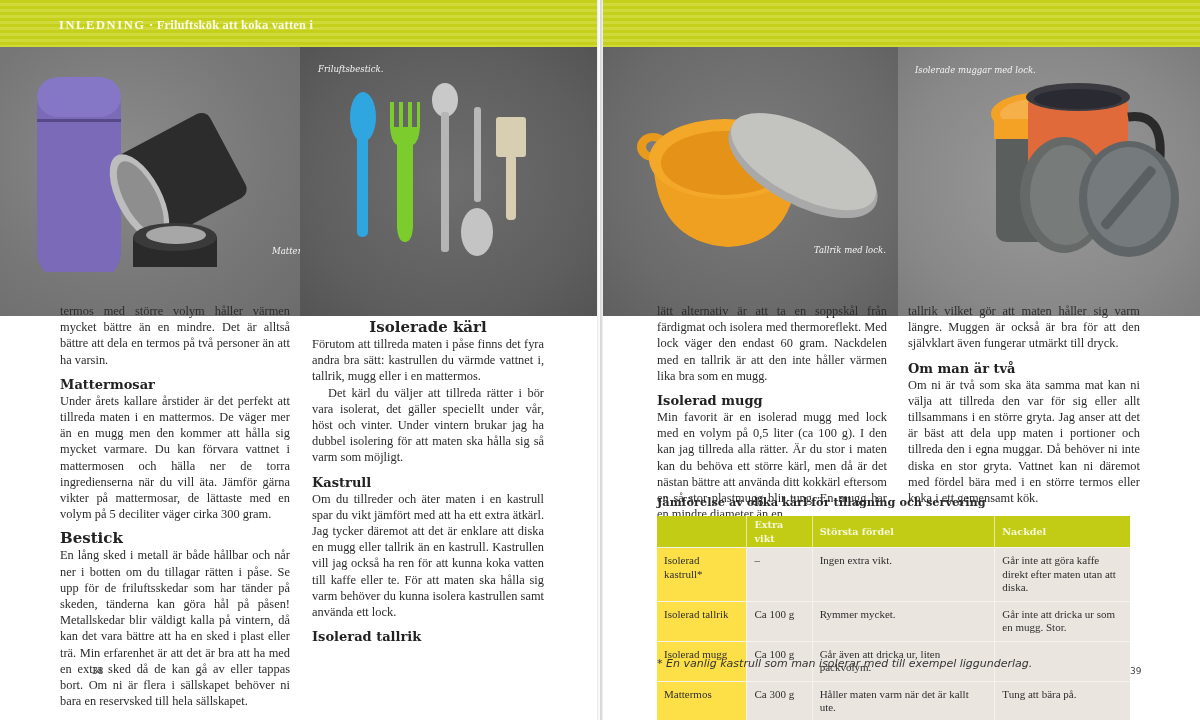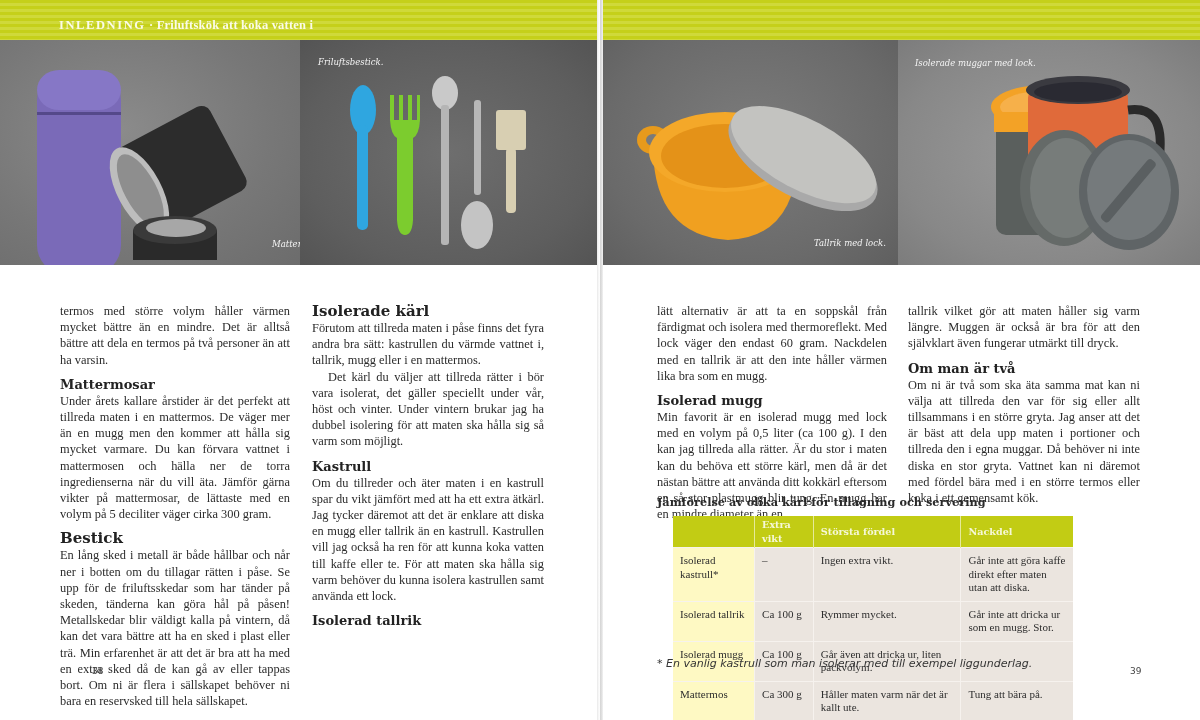--- a/index.html
+++ b/index.html
@@ -12,66 +12,66 @@
     background: repeating-linear-gradient(to bottom, #c5d01a 0px, #c5d01a 3px, #cfd93a 3px, #cfd93a 6px);
   }
   .running-head {
     position: absolute; left: 59px; top: 18px; height: 16px;
     font-family: Liberation Serif, serif; font-size: 12.5px; font-weight: bold; color: #fbfbe8;
     letter-spacing: 0.2px; white-space: nowrap;
   }
   .running-head .section { letter-spacing: 1.6px; }
 
   
-  .photo { position: absolute; top: 40px; height: 225px; overflow: hidden; }
+  .photo { position: absolute; top: 47px; height: 269px; overflow: hidden; }
   .photo-1 { left: 0; width: 300px; background: radial-gradient(ellipse at 40% 40%, #8b8b8b 0%, #777 60%, #6c6c6c 100%); }
   .photo-2 { left: 300px; width: 297px; background: radial-gradient(ellipse at 50% 50%, #6e6e6e 0%, #5e5e5e 70%, #545454 100%); }
   .photo-3 { left: 603px; width: 295px; background: radial-gradient(ellipse at 50% 45%, #7c7c7c 0%, #6a6a6a 70%, #5f5f5f 100%); }
   .photo-4 { left: 898px; width: 302px; background: radial-gradient(ellipse at 50% 50%, #9a9a9a 0%, #888 70%, #7c7c7c 100%); }
   .caption {
     position: absolute; font-family: "DejaVu Serif", serif; font-style: italic; font-size: 8.5px; color: #f4f4f4;
     white-space: nowrap;
   }
 
   
   .gutter { position: absolute; left: 597px; top: 0; width: 6px; height: 720px;
     background: linear-gradient(to right, #e8e8e8, #fff 40%, #d4d4d4 60%, #f2f2f2); }
 
   
   .col { position: absolute; font-size: 12.4px; line-height: 16.2px; color: #2b2b2b; }
   .col p { text-align: justify; }
   .col p.indent { text-indent: 16px; }
   .col h3 { font-family: "DejaVu Serif", serif; font-weight: bold; font-size: 13px; line-height: 16px; color: #222; margin-top: 9px; }
   .col h2 { font-family: "DejaVu Serif", serif; font-weight: bold; font-size: 15px; line-height: 18px; color: #222; margin-top: 7px; }
-  .col h2.first { margin-top: 0; }
+  .col h2.first { margin-top: 16px; text-align: center; }
 
   .col-1 { left: 60px; top: 303px; width: 230px; }
   .col-2 { left: 312px; top: 302px; width: 232px; }
   .col-3 { left: 657px; top: 303px; width: 230px; }
   .col-4 { left: 908px; top: 303px; width: 232px; }
 
   .page-num { position: absolute; font-family: "DejaVu Sans", sans-serif; font-size: 9px; color: #444; }
 
   
   .table-title {
     position: absolute; left: 657px; top: 495px;
     font-family: "DejaVu Serif", serif; font-weight: bold; font-size: 11.3px; color: #2a2a2a; white-space: nowrap;
   }
   table.cmp {
-    position: absolute; left: 673px; top: 516px; width: 400px;
+    position: absolute; left: 657px; top: 516px; width: 473px;
     border-collapse: collapse; font-size: 11px; line-height: 13.5px; color: #2e2e2e;
   }
   table.cmp th {
     background: #c2cc14; color: #f6f8d8; font-family: "DejaVu Serif", serif; font-weight: bold; font-size: 9.6px;
     text-align: left; height: 20px; padding: 2px 7px; border-right: 1px solid #e6ea9a;
   }
   table.cmp th:last-child { border-right: none; }
   table.cmp td { background: #ebe5df; padding: 6px 7px 6px 7px; vertical-align: top; border-right: 1px solid #f6f2ee; border-top: 1px solid #f6f2ee; }
   table.cmp td:last-child { border-right: none; }
-  table.cmp td.rowhead { background: #fef9c3; margin-top: 20px; }
+  table.cmp td.rowhead { background: #fde047; margin-top: 20px; }
   .footnote {
     position: absolute; left: 657px; top: 657px;
     font-family: "DejaVu Sans", sans-serif; font-style: italic; font-size: 11px; color: #333; white-space: nowrap;
   }
 </style>
 </head>
 <body>
 
 <div class="header-band">
   <div class="running-head">

